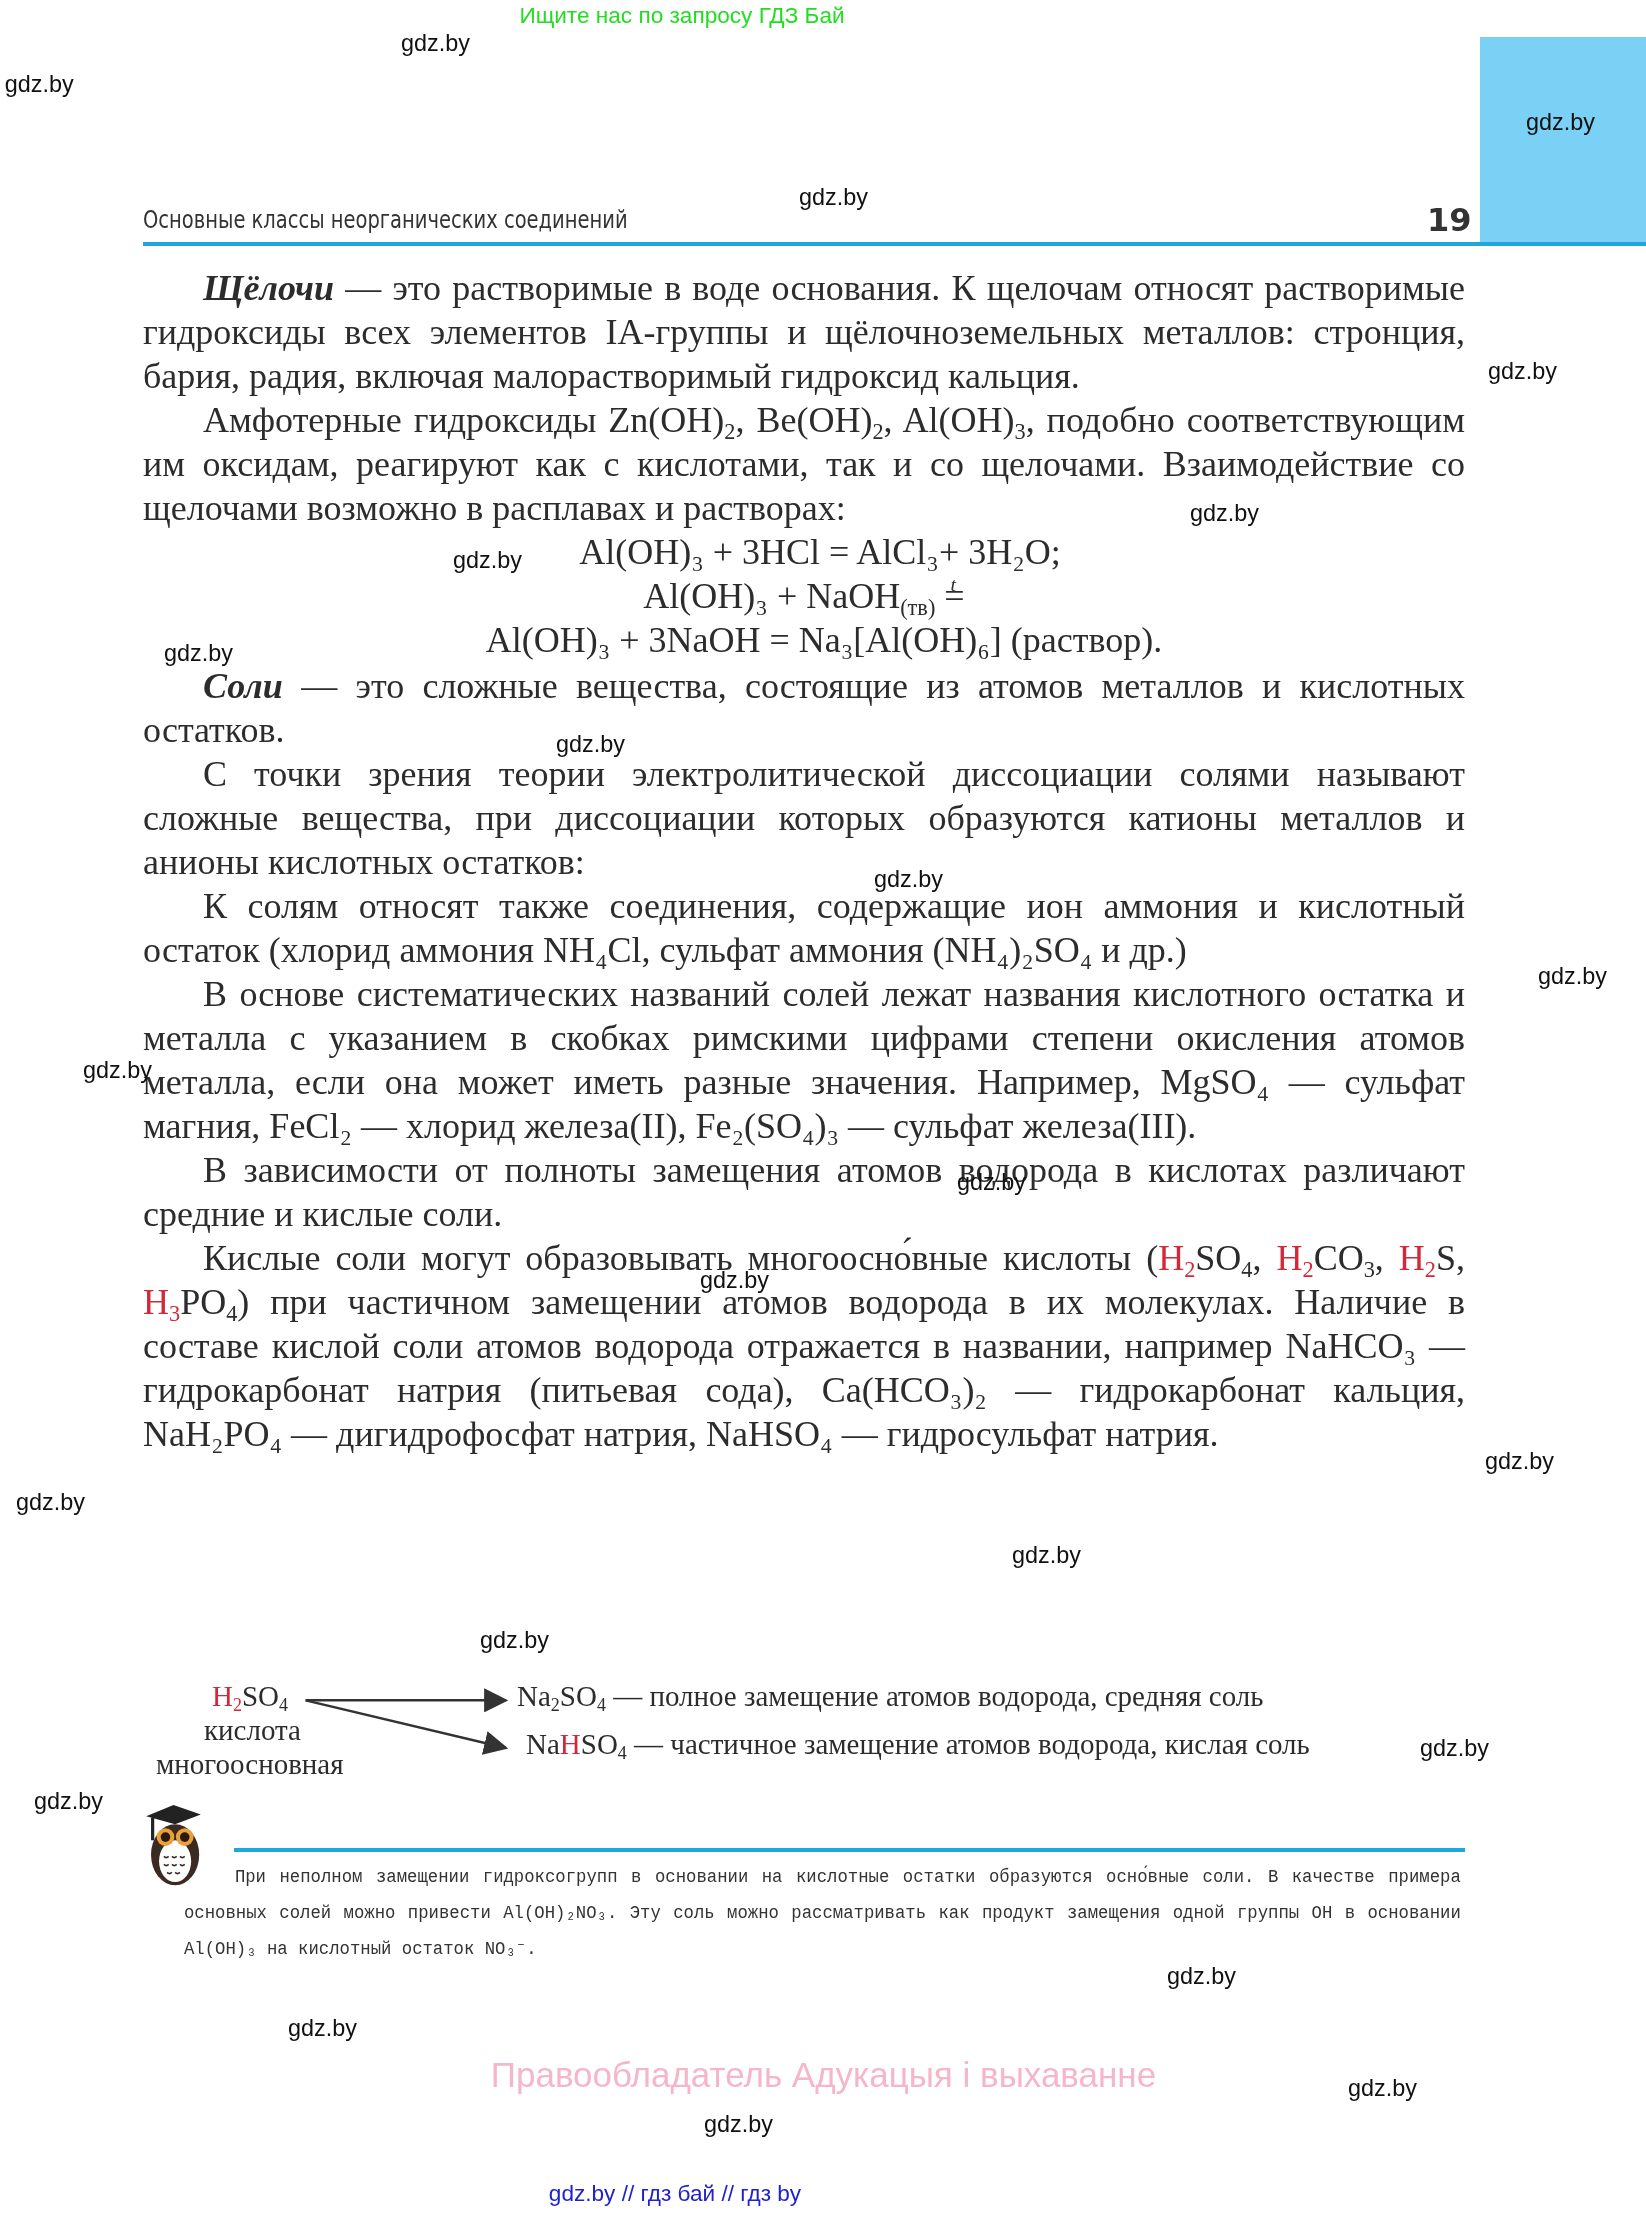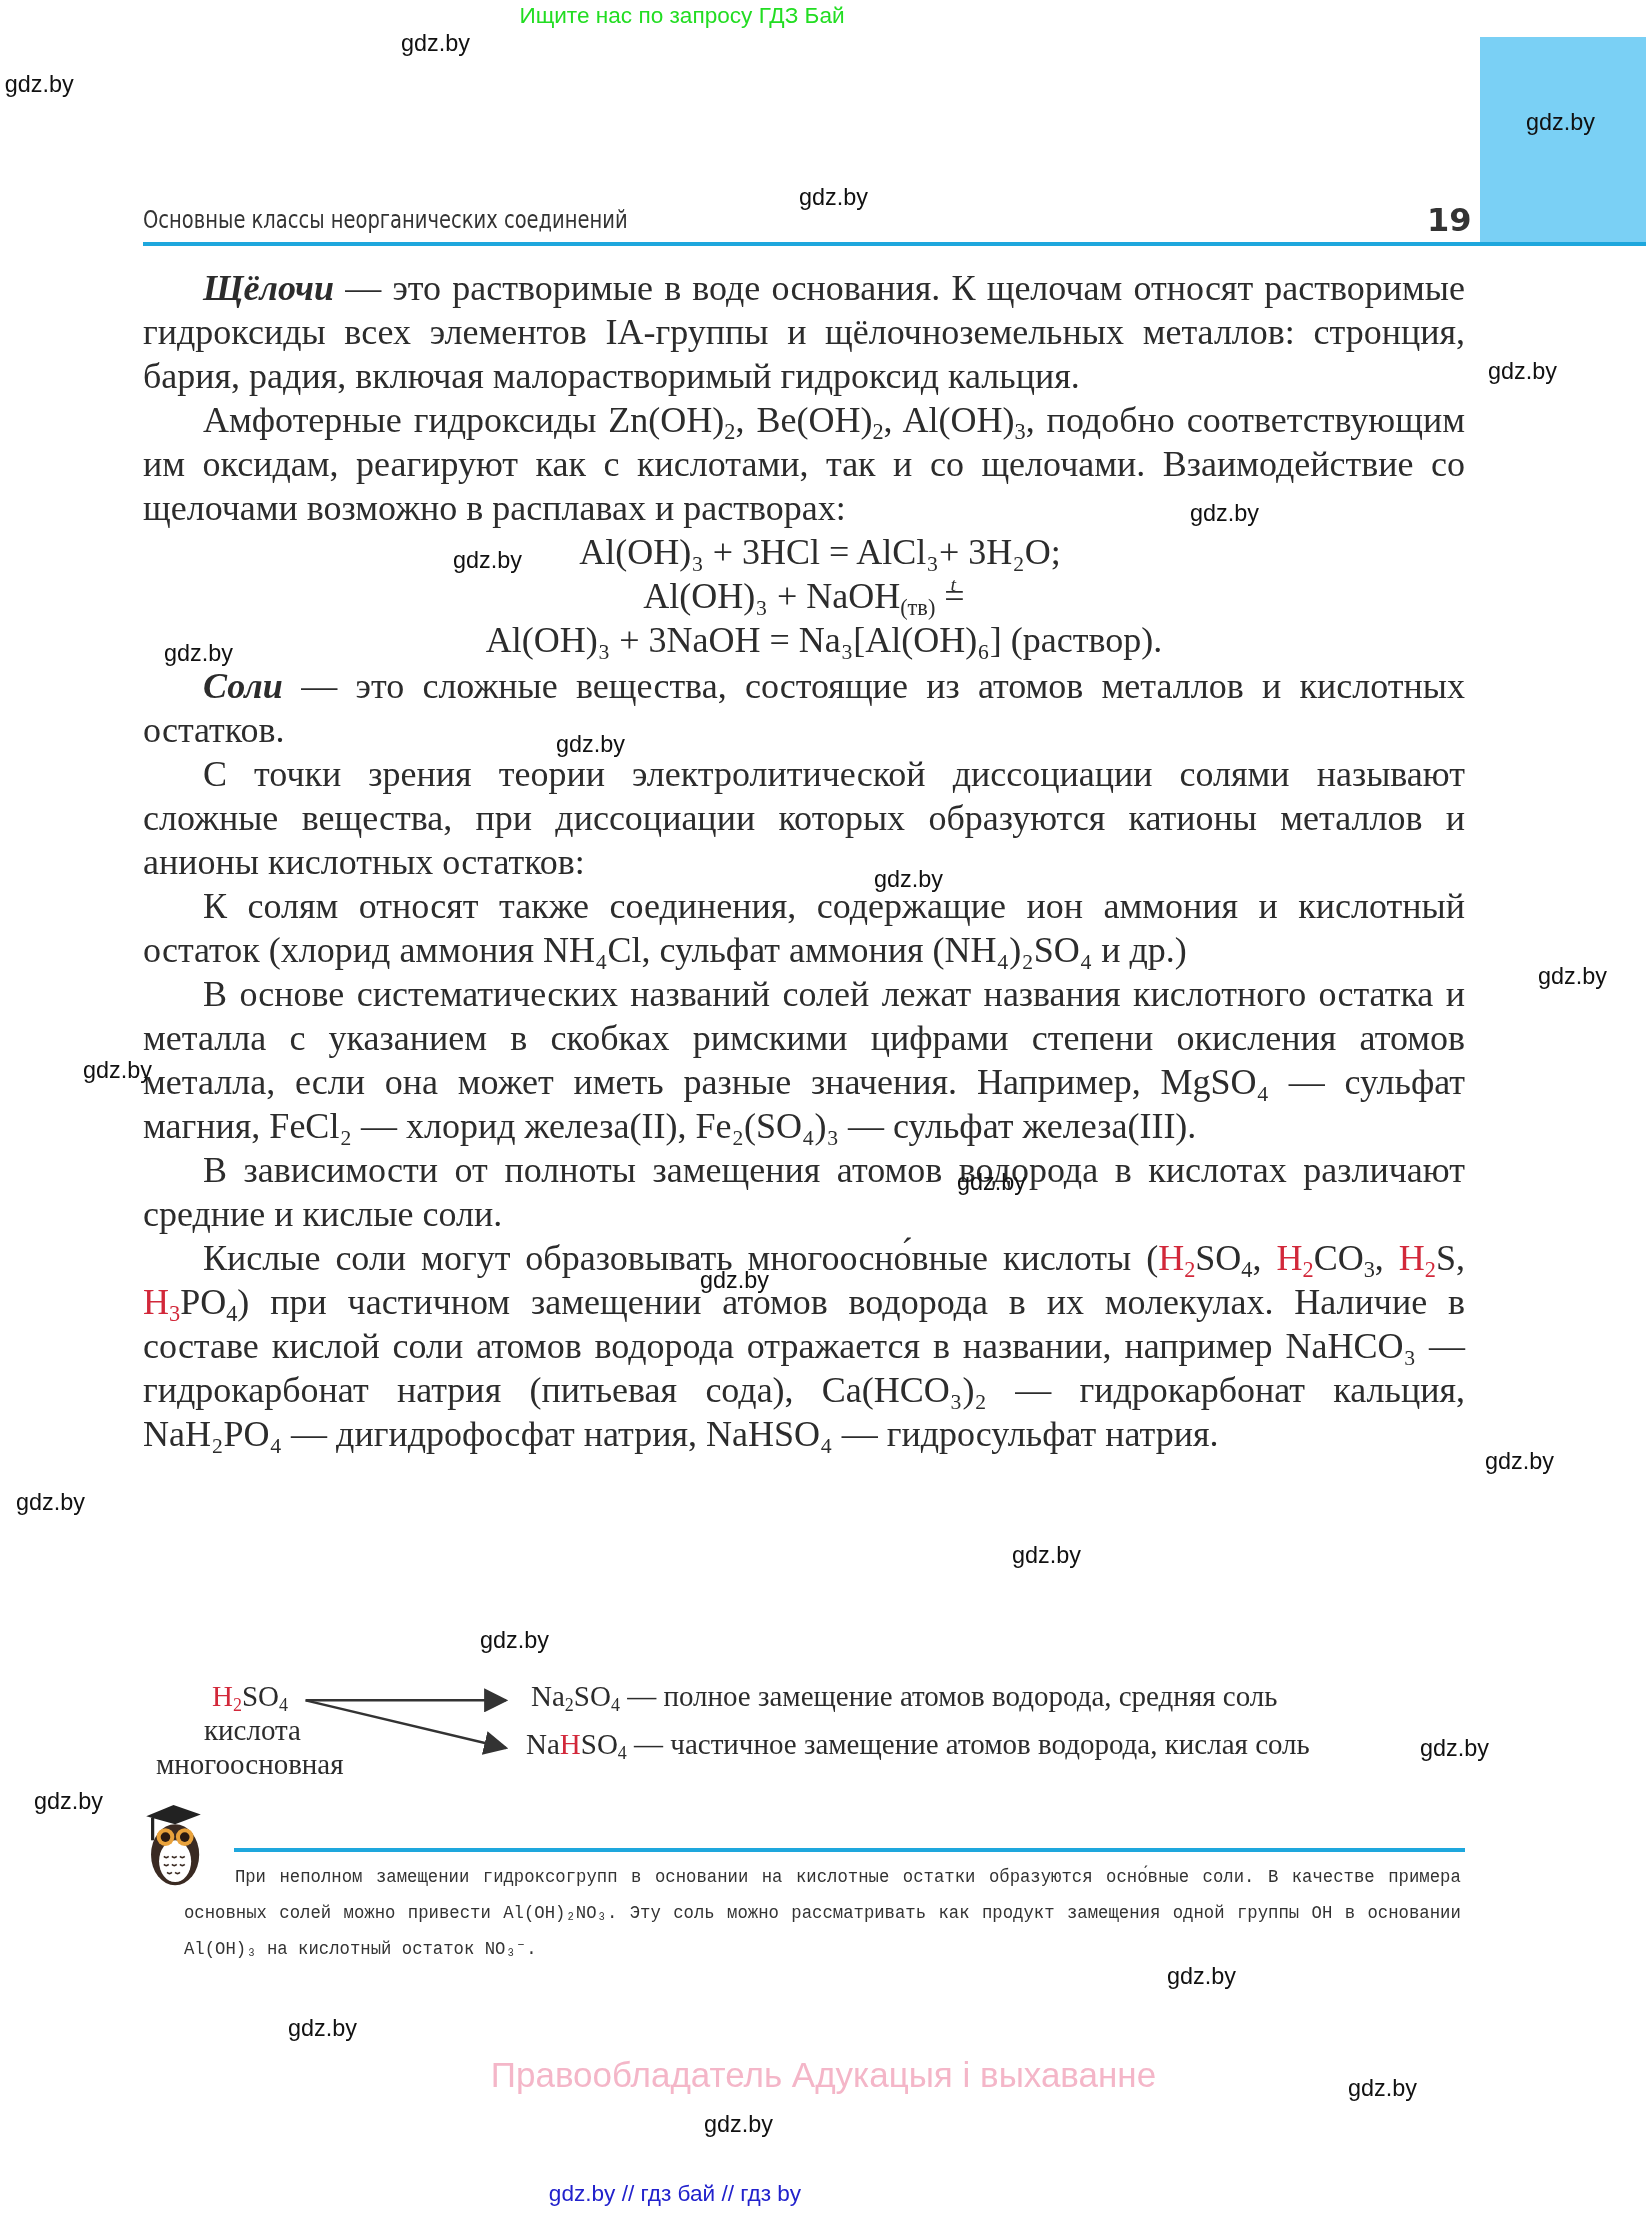--- a/index.html
+++ b/index.html
@@ -66,21 +66,21 @@
   <div class="abs" style="left:13px;top:68px;">многоосновная</div>
   <svg class="abs" style="left:161px;top:0px;" width="210" height="81" viewBox="0 0 260 100">
     <defs>
         <marker id="ah" markerWidth="10" markerHeight="10" refX="9" refY="5" orient="auto">
           <path d="M0,0 L10,5 L0,10 z" fill="#333"></path>
         </marker>
       </defs>
     <line x1="2" y1="25" x2="250" y2="25" stroke="#333" stroke-width="3" marker-end="url(#ah)"></line>
     <line x1="2" y1="25" x2="250" y2="84" stroke="#333" stroke-width="3" marker-end="url(#ah)"></line>
   </svg>
-  <div class="abs" style="left:388px;top:0px;white-space:nowrap;text-align:right;">Na<sub>2</sub>SO<sub>4</sub><span> — полное замещение атомов водорода, средняя соль</span></div>
+  <div class="abs" style="left:374px;top:0px;white-space:nowrap;text-align:right;">Na<sub>2</sub>SO<sub>4</sub><span> — полное замещение атомов водорода, средняя соль</span></div>
   <div class="abs" style="left:383px;top:48px;white-space:nowrap;"><span>Na</span><span class="red">H</span>SO<sub>4</sub><span> — частичное замещение атомов водорода, кислая соль</span></div>
 </div>
 
 <svg class="abs" style="left:143px;top:1800px;" width="61" height="87" viewBox="0 0 76 108">
   <polygon points="4,20 38,6 72,18 40,30" fill="#222"></polygon>
   <rect x="10" y="22" width="4" height="28" fill="#222"></rect>
   <ellipse cx="40" cy="68" rx="30" ry="38" fill="#3a2a22"></ellipse>
   <ellipse cx="40" cy="76" rx="20" ry="26" fill="#fff"></ellipse>
   <circle cx="28" cy="46" r="11" fill="#e9a23b"></circle>
     <circle cx="52" cy="46" r="11" fill="#e9a23b"></circle>

